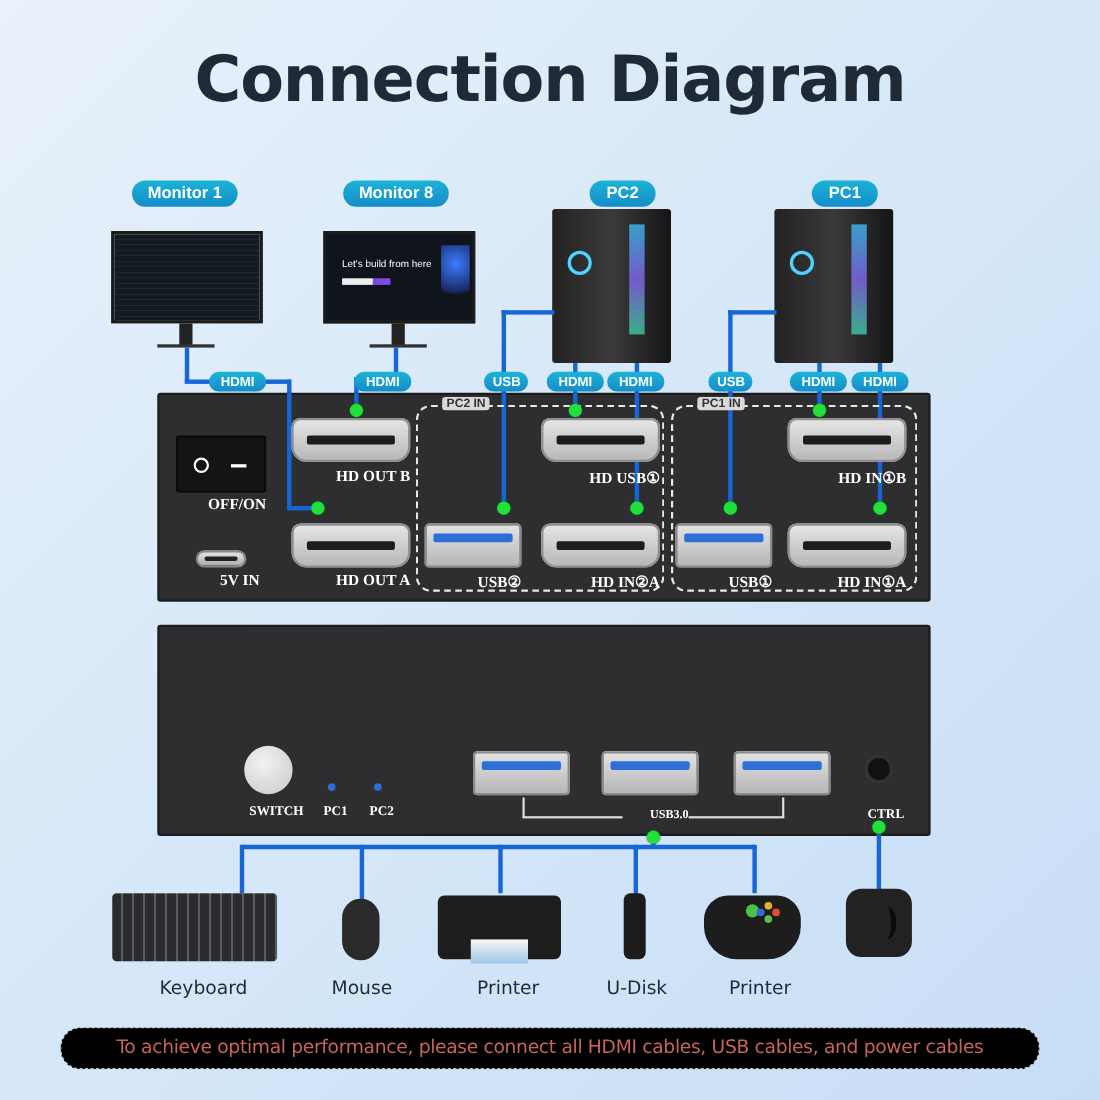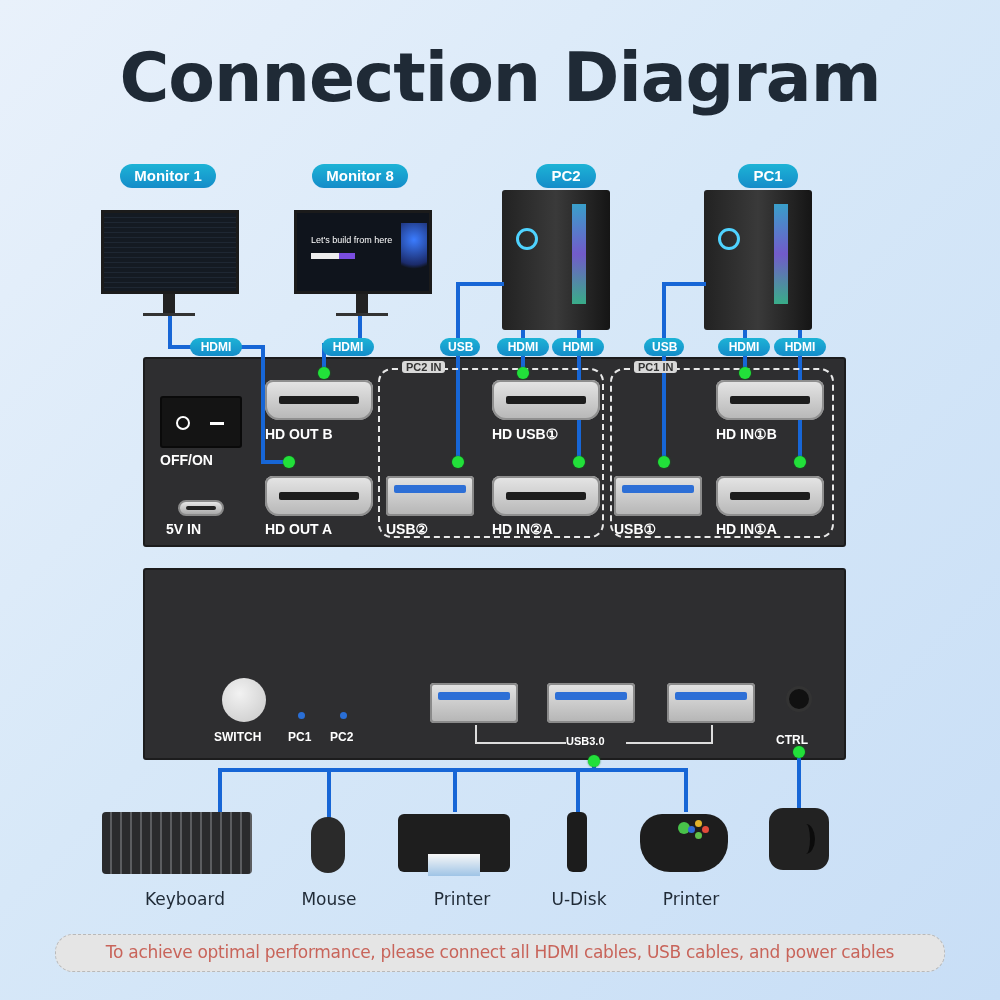--- a/index.html
+++ b/index.html
@@ -1,30 +1,30 @@
 <!DOCTYPE html>
 <html><head>
 <meta charset="utf-8">
 <style>
   *{box-sizing:border-box;margin:0;padding:0}
   html,body{width:1000px;height:1000px;overflow:hidden}
   body{position:relative;font-family:"DejaVu Sans",sans-serif;background:linear-gradient(135deg,#e9f1fb 0%,#d7e8f8 45%,#c8def6 100%)}
   .abs{position:absolute}
-  #title{left:0;top:38px;width:1000px;text-align:center;font-size:68px;font-weight:bold;color:#1f2a36;letter-spacing:-1px}
+  #title{left:0;top:38px;width:1000px;text-align:center;font-size:58px;font-weight:bold;color:#1f2a36;letter-spacing:-1px}
   .pill{position:absolute;background:linear-gradient(180deg,#1db3d6,#148cc9);color:#fff;font-weight:bold;border-radius:14px;text-align:center;font-family:"Liberation Sans",sans-serif}
   .pill.big{height:24px;line-height:24px;font-size:15px;padding:0 10px}
   .pill.sm{height:18px;line-height:18px;font-size:12px;padding:0 8px;border-radius:10px}
   .cable{position:absolute;background:#1766d6}
   .dot{position:absolute;width:12px;height:12px;border-radius:50%;background:#22e03a;box-shadow:0 0 2px #0a7a18}
   .panel{position:absolute;background:#2e2e30;border:2px solid #1c1c1d;border-radius:3px}
   .hdmi{position:absolute;width:108px;height:40px;background:linear-gradient(180deg,#e6e6e6,#b6b6b6);border-radius:8px 8px 14px 14px;box-shadow:inset 0 0 0 2px #8f8f8f}
   .hdmi::after{content:"";position:absolute;left:14px;right:14px;top:16px;height:8px;background:#1d1d1d;border-radius:2px}
   .usb{position:absolute;width:88px;height:40px;background:linear-gradient(180deg,#e4e4e4,#b4b4b4);border-radius:4px;box-shadow:inset 0 0 0 2px #8a8a8a}
   .usb::before{content:"";position:absolute;left:8px;right:8px;top:9px;height:8px;background:#2d6fd6;border-radius:2px}
-  .port-label{position:absolute;color:#fff;font-weight:bold;font-size:14px;font-family:Liberation Sans, sans-serif;text-align:left}
+  .port-label{position:absolute;color:#fff;font-weight:bold;font-size:14px;font-family:Liberation Serif, serif;text-align:right}
   .dash-box{position:absolute;border:2px dashed #e8e8e8;border-radius:14px}
   .dash-tag{position:absolute;background:#d9d9d9;color:#333;font-size:11px;font-weight:bold;padding:0 4px;border-radius:3px;font-family:"Liberation Sans",sans-serif}
   .device-label{position:absolute;font-size:17px;color:#1f2a36;font-family:"DejaVu Sans",sans-serif;text-align:center;width:140px}
   .monitor-screen{position:absolute;background:#0f141c;border:3px solid #1b1b1b}
   .pc-case{position:absolute;background:linear-gradient(90deg,#222 0%,#3a3a3a 50%,#151515 100%);border-radius:3px}
 </style>
 </head>
 <body>
 
 <div id="title" class="abs">Connection Diagram</div>
@@ -198,13 +198,13 @@
 <div class="abs" style="left:769px;top:808px;width:60px;height:62px;background:#222;border-radius:14px">
   <div class="abs" style="left:28px;top:16px;width:18px;height:30px;border-radius:50%;border-right:5px solid #0b0b0b"></div>
 </div>
 
 <div class="device-label" style="left:115px;top:889px">Keyboard</div>
 <div class="device-label" style="left:259px;top:889px">Mouse</div>
 <div class="device-label" style="left:392px;top:889px">Printer</div>
 <div class="device-label" style="left:509px;top:889px">U-Disk</div>
 <div class="device-label" style="left:621px;top:889px">Printer</div>
 
-<div class="abs" style="left:55px;top:934px;width:890px;height:38px;border:1.5px dashed #b9b9b9;border-radius:18px;background:#e5e5e5;color:#c8645a;font-size:17px;line-height:35px;text-align:center;font-family:'DejaVu Sans',sans-serif;letter-spacing:-0.3px">To achieve optimal performance, please connect all HDMI cables, USB cables, and power cables</div>
+<div class="abs" style="left:55px;top:934px;width:890px;height:38px;border:1.5px dashed #b9b9b9;border-radius:18px;background:#000000;color:#c8645a;font-size:17px;line-height:35px;text-align:center;font-family:'DejaVu Sans',sans-serif;letter-spacing:-0.3px">To achieve optimal performance, please connect all HDMI cables, USB cables, and power cables</div>
 
 </body></html>

